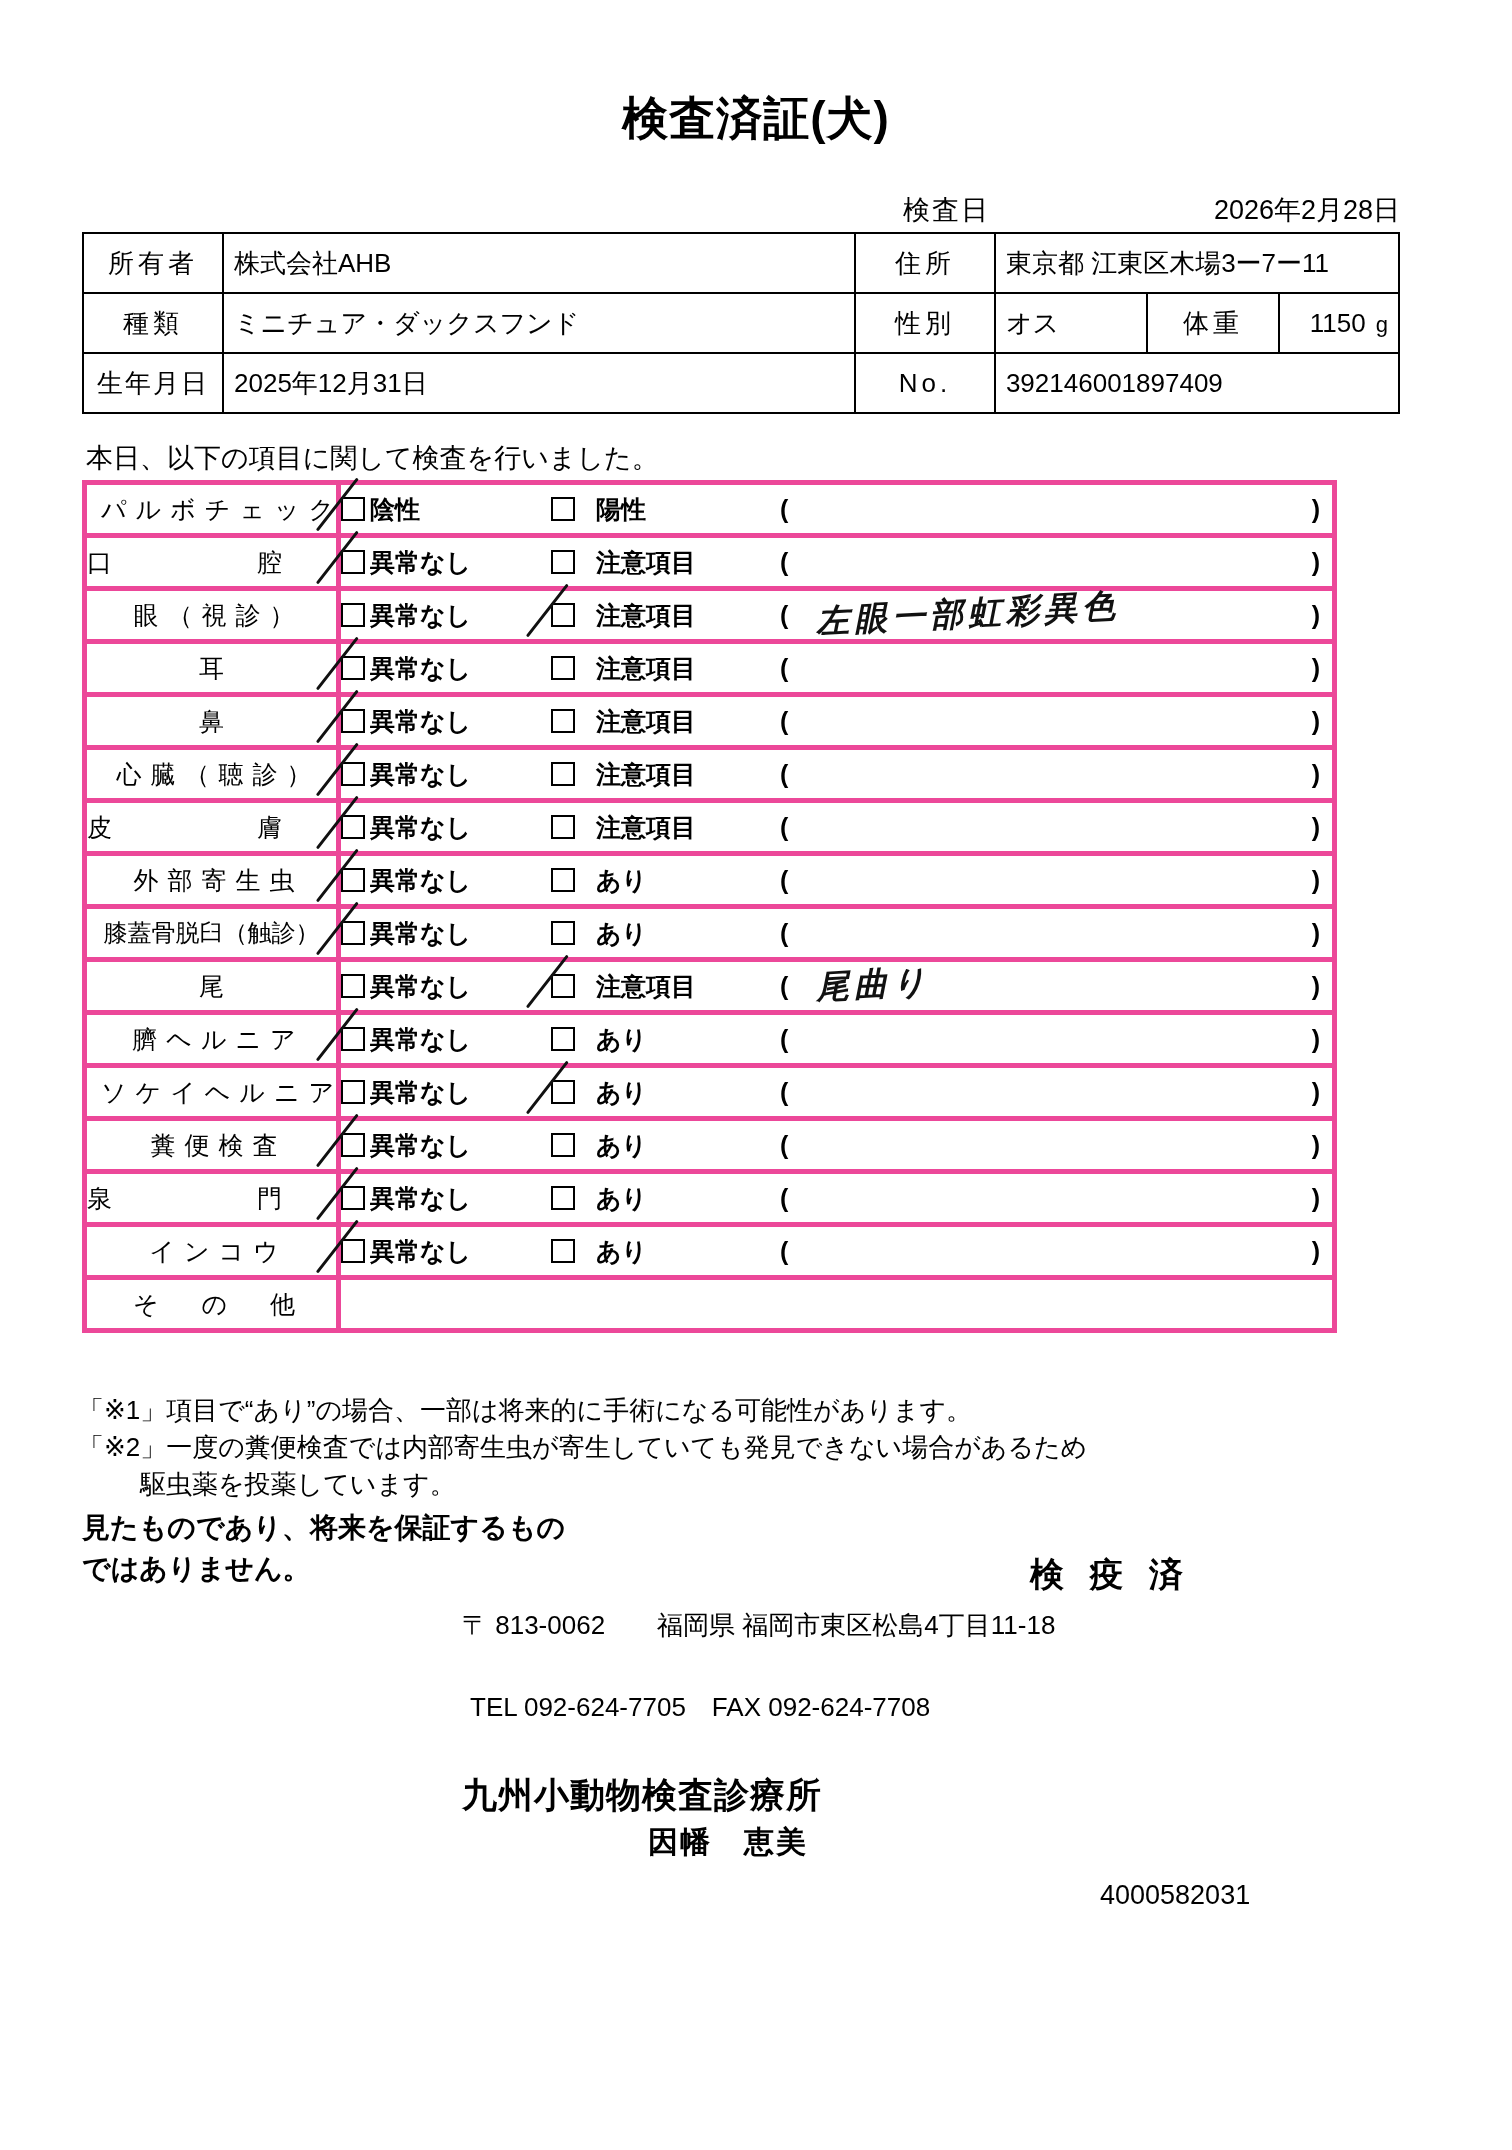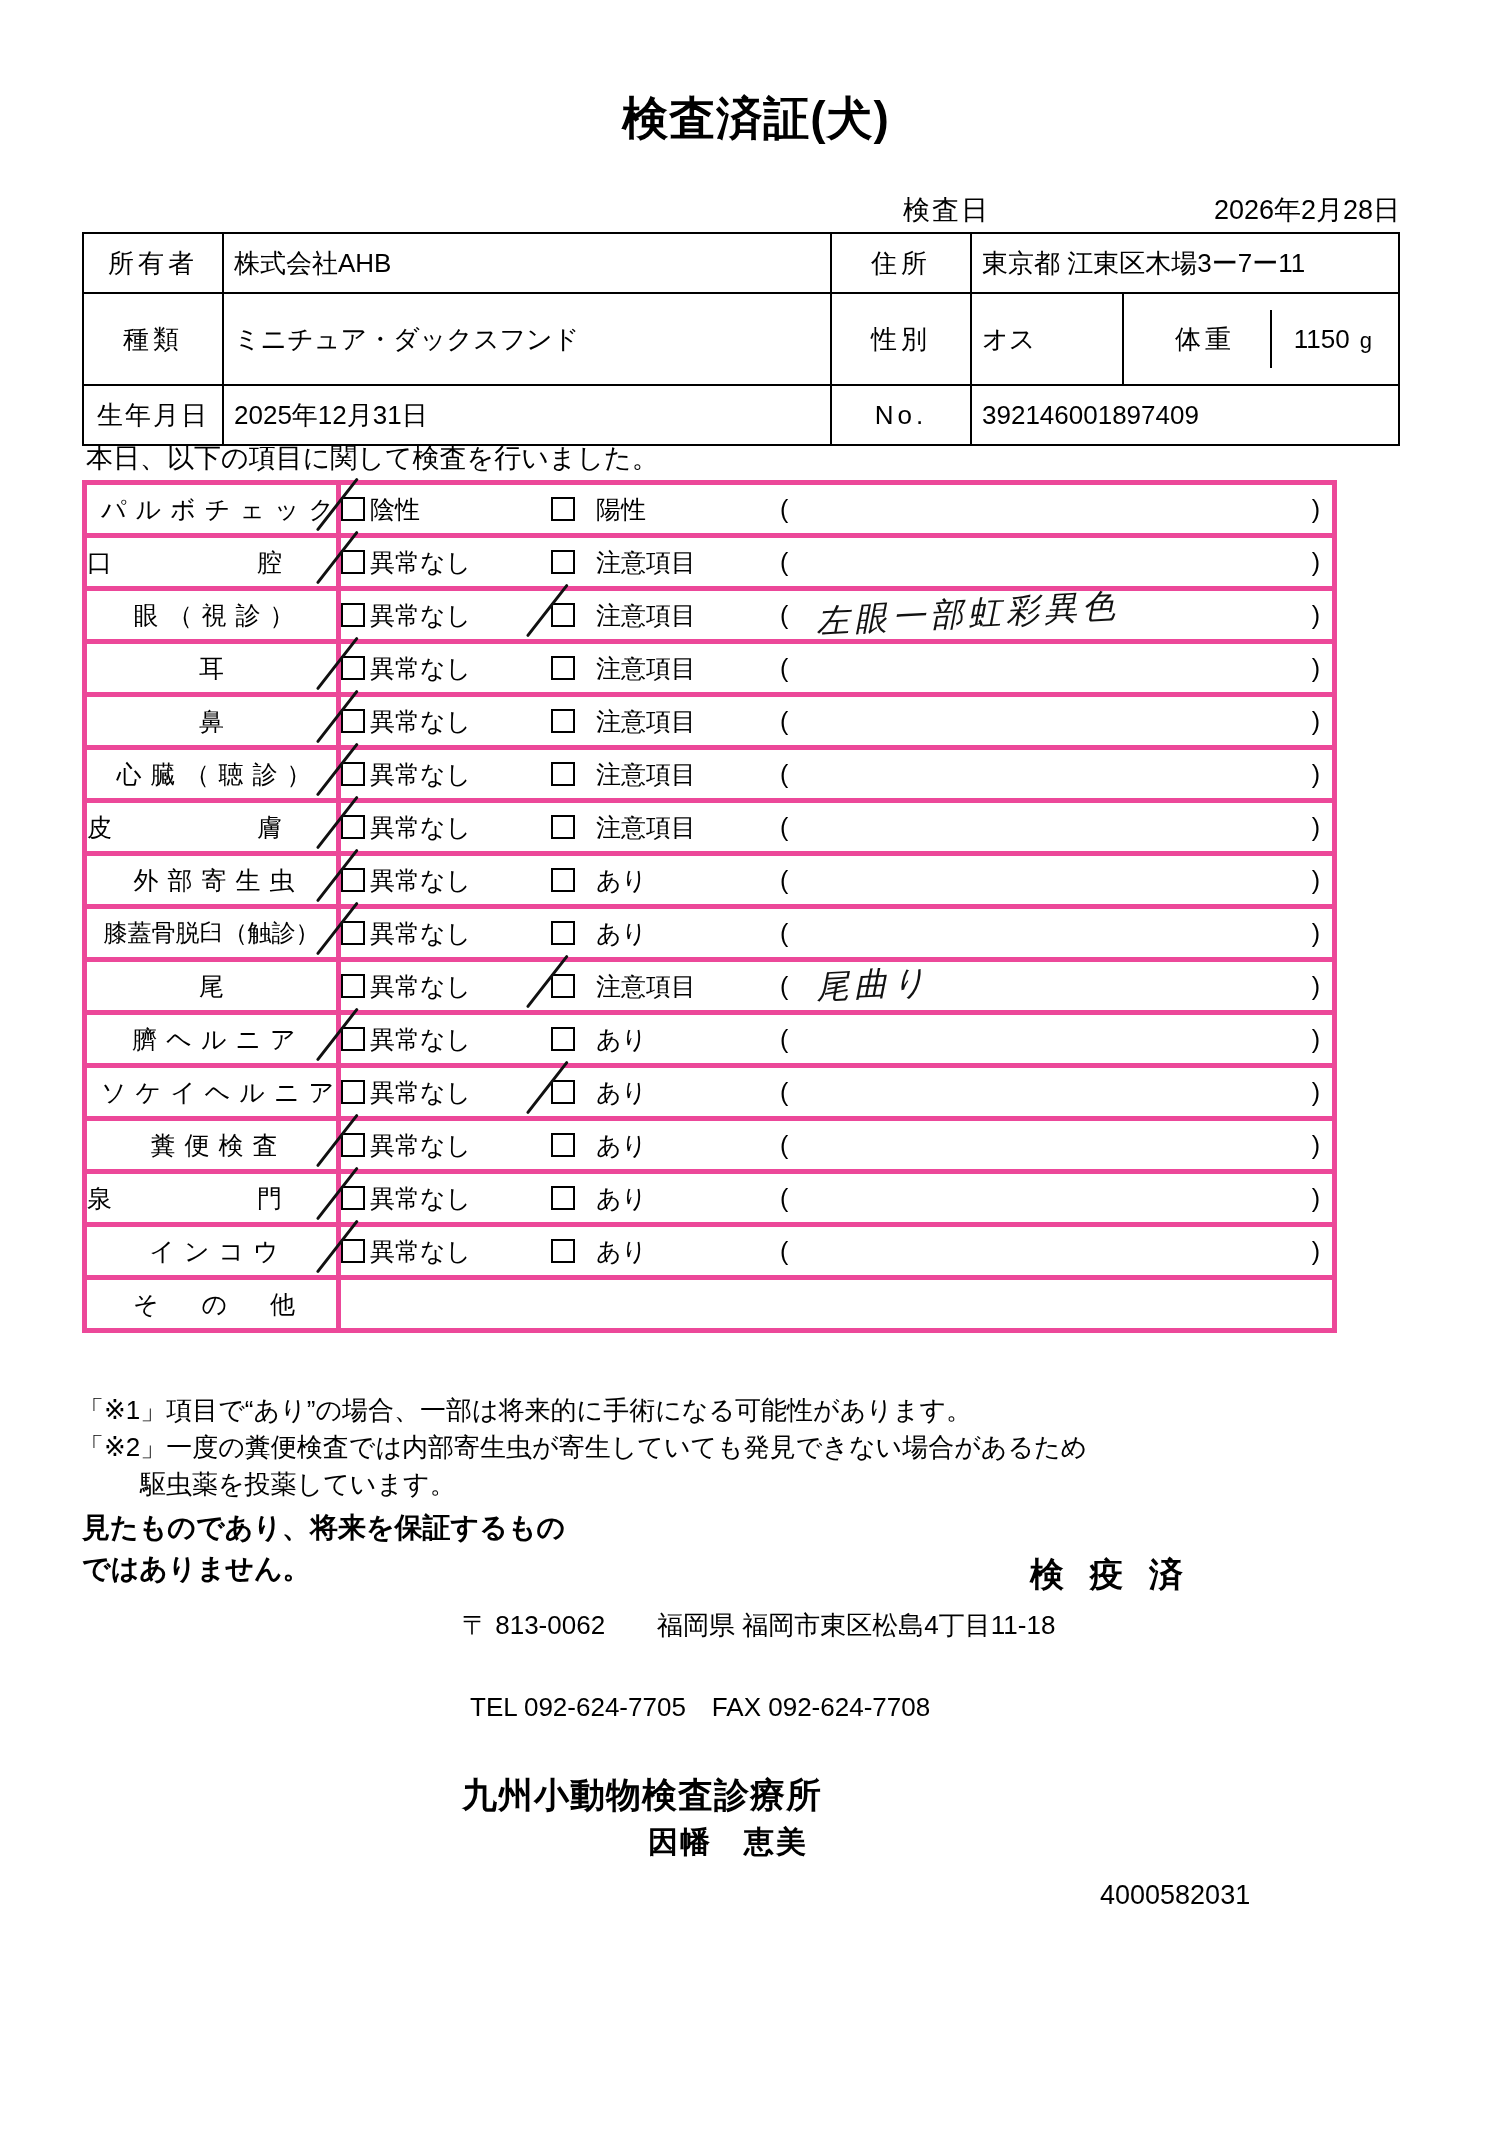--- a/index.html
+++ b/index.html
@@ -120,20 +120,21 @@
     letter-spacing: 9px;
     text-align: left;
     padding-right: 2px;
   }
   .item-name.tight { letter-spacing: 0px; font-size: 24px; }
   .item-name.center-plain { letter-spacing: 0px; }
 
   .opts {
     position: relative;
     padding-left: 6px;
+    font-weight: bold;
   }
   .opt-wrap {
     display: flex;
     align-items: center;
   }
   .opt {
     display: inline-flex;
     align-items: center;
     position: relative;
     white-space: nowrap;
@@ -268,21 +269,21 @@
       <td class="lbl">所有者</td>
       <td class="val" colspan="3" style="width:560px">株式会社AHB</td>
       <td class="lbl" style="width:112px">住所</td>
       <td class="val" colspan="2">東京都 江東区木場3ー7ー11</td>
     </tr>
     <tr>
       <td class="lbl">種類</td>
       <td class="val" colspan="3">ミニチュア・ダックスフンド</td>
       <td class="lbl">性別</td>
       <td class="val" style="width:130px">オス</td>
-      <td class="val" style="padding:16px">
+      <td class="val" style="padding:0">
         <table style="border-collapse:collapse;width:100%">
           <tbody>
                 <tr>
             <td class="lbl" style="width:110px;border:0;border-right:2px solid #000">体重</td>
             <td class="val-r" style="border:0">
               <span>1150</span><span class="wt-unit">g</span>
             </td>
           </tr>
         </tbody>
             </table>

